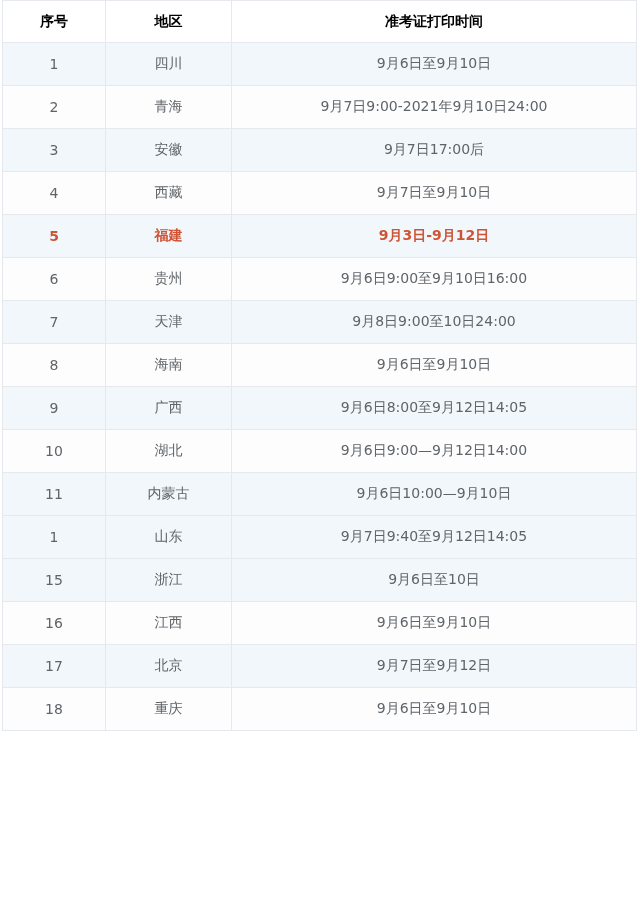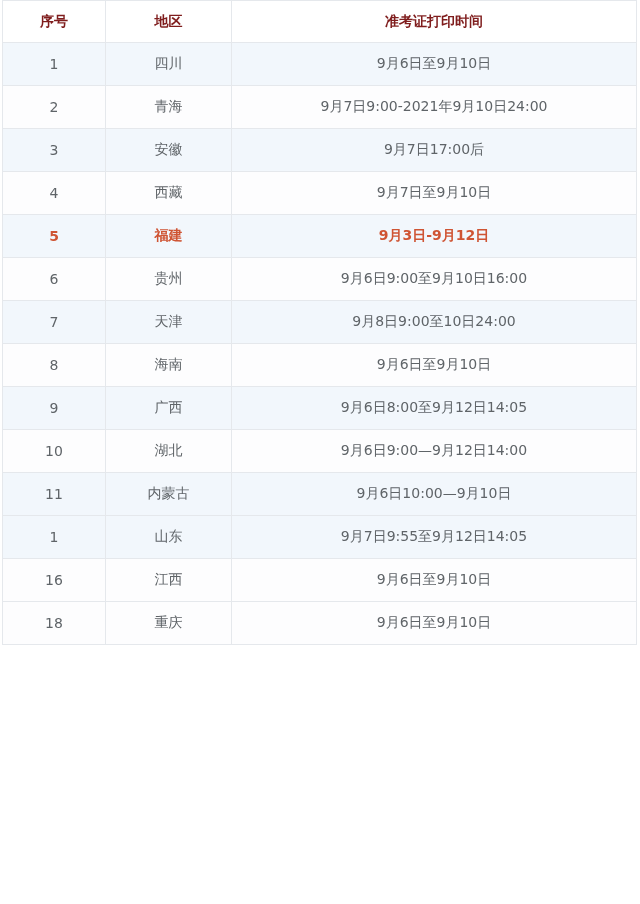--- a/index.html
+++ b/index.html
@@ -24,21 +24,21 @@
     text-align: center;
     vertical-align: middle;
     padding: 0;
     overflow: hidden;
     white-space: nowrap;
   }
   .schedule th {
     height: 41px;
     font-size: 14px;
     font-weight: bold;
-    color: #7f1d1d;
+    color: #000000;
     background: #ffffff;
   }
   .schedule td {
     height: 42px;
     font-size: 14px;
     color: #5f6468;
     background: #fdfdfe;
   }
   .schedule tr.odd td {
     background: #f2f7fc;
@@ -119,26 +119,36 @@
       <td>9月6日9:00—9月12日14:00</td>
     </tr>
     <tr class="odd">
       <td>11</td>
       <td>内蒙古</td>
       <td>9月6日10:00—9月10日</td>
     </tr>
     <tr class="odd">
       <td>1</td>
       <td>山东</td>
-      <td>9月7日9:55至9月12日14:05</td>
+      <td>9月7日9:40至9月12日14:05</td>
+    </tr>
+    <tr class="odd">
+      <td>15</td>
+      <td>浙江</td>
+      <td>9月6日至10日</td>
     </tr>
     <tr>
       <td>16</td>
       <td>江西</td>
       <td>9月6日至9月10日</td>
+    </tr>
+    <tr class="odd">
+      <td>17</td>
+      <td>北京</td>
+      <td>9月7日至9月12日</td>
     </tr>
     <tr>
       <td>18</td>
       <td>重庆</td>
       <td>9月6日至9月10日</td>
     </tr>
   </tbody>
 </table>
 
 </body></html>

